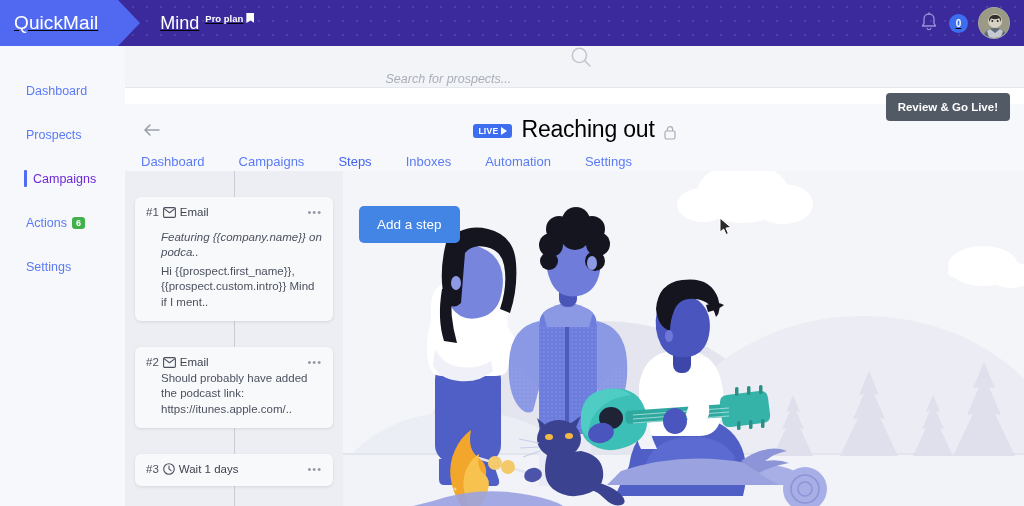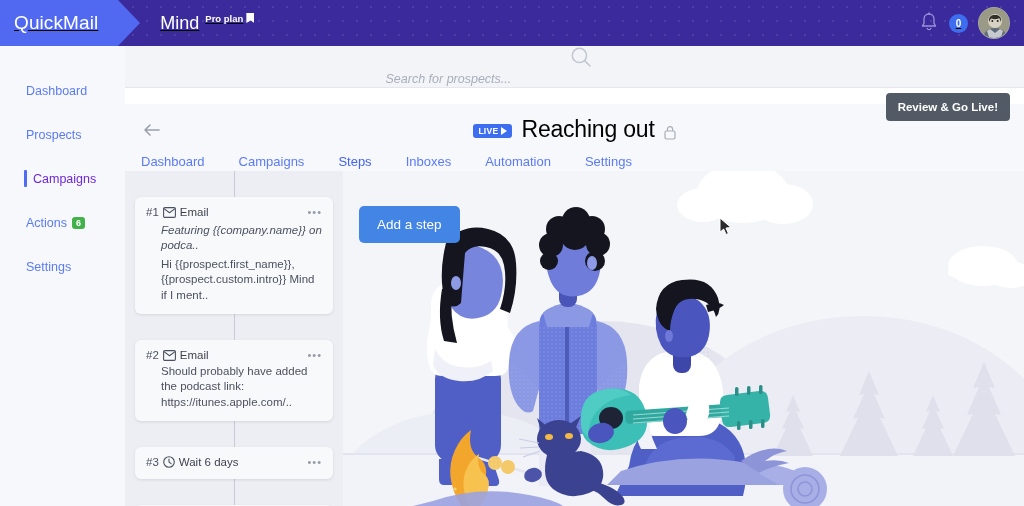--- a/index.html
+++ b/index.html
@@ -196,21 +196,21 @@
   }
   .step-num { color: #4b5060; }
   .step-kind { color: #3f4350; }
   .dots {
     margin-left: auto; color: #9298a6;
     letter-spacing: 1px; font-size: 11px; cursor: pointer;
     line-height: 1;
   }
   .step-subject {
     font-style: italic; font-size: 11.5px; color: #4c5160;
-    margin-top: 5px; margin-left: 15px; line-height: 1.34;
+    margin-top: 12px; margin-left: 15px; line-height: 1.34;
   }
   .step-body {
     font-size: 11.5px; color: #4c5160;
     margin-left: 15px; line-height: 1.34;
   }
   .step-body.indent0 { margin-left: 15px; margin-top: 3px; }
   .gap-lg { height: 26px; }
 
   .canvas {
     position: absolute; top: 171px; left: 343px;
@@ -382,21 +382,21 @@
 
   <div class="step-card">
     <div class="step-head">
       <span class="step-num">#3</span>
       <span>
         <svg width="12" height="12" viewBox="0 0 12 12" fill="none" style="display:block">
           <circle cx="6" cy="6" r="5.3" stroke="#4c5160" stroke-width="1.1"></circle>
           <path d="M6 3.1V6l2.1 1.6" stroke="#4c5160" stroke-width="1.1" stroke-linecap="round"></path>
         </svg>
       </span>
-      <span class="step-kind">Wait 6 days</span>
+      <span class="step-kind">Wait 1 days</span>
       <span class="dots">•••</span>
     </div>
   </div>
 
   <div class="gap-lg"></div>
 
   <div class="step-card" style="height:30px;"></div>
 </div>
 
 <div class="canvas">

